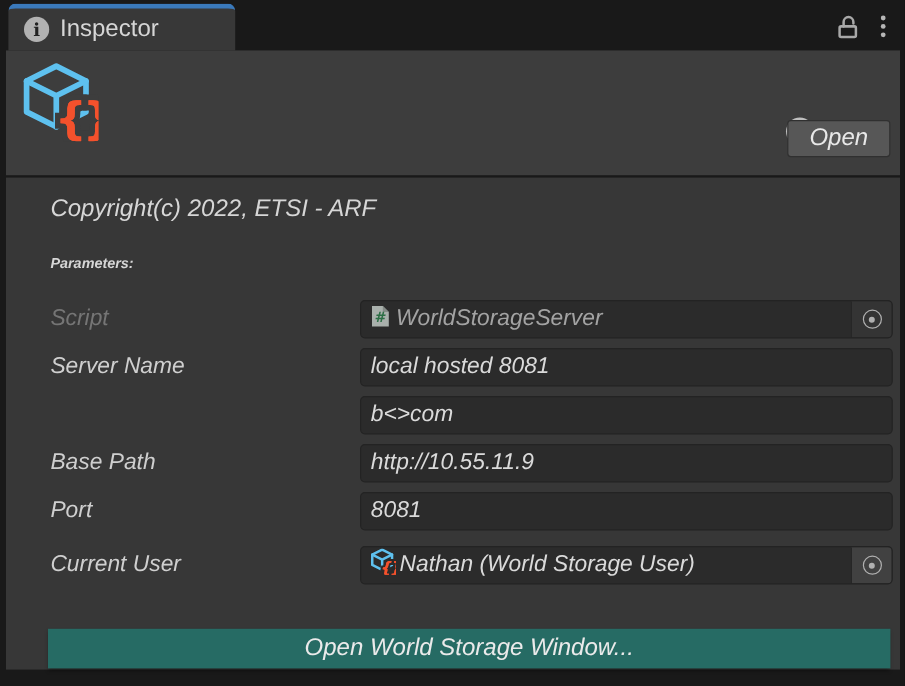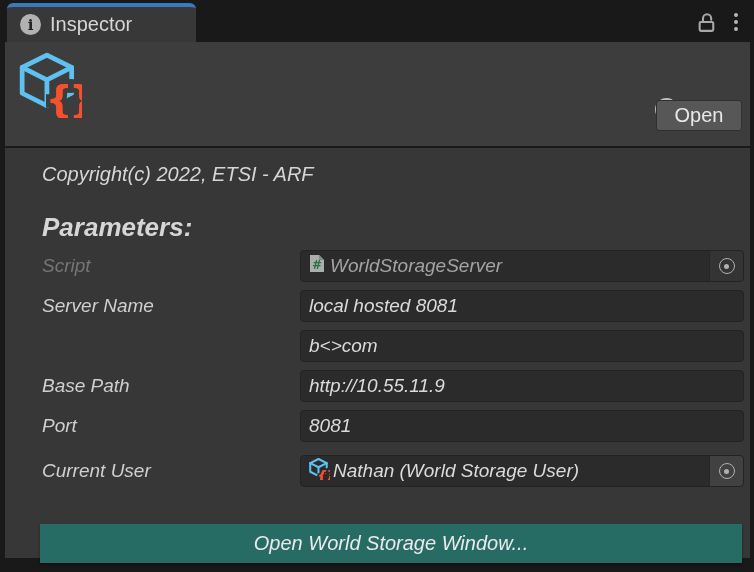--- a/index.html
+++ b/index.html
@@ -31,25 +31,26 @@
   .header-icons{position:absolute;right:12px;top:56px;display:flex;align-items:center;gap:14px;}
   .help-icon{
     width:23px;height:23px;border-radius:50%;background:#bfbfbf;color:#383838;
     display:flex;align-items:center;justify-content:center;font-weight:bold;font-size:16px;
   }
   .open-btn{
     position:absolute;right:8px;top:58px;width:86px;height:31px;background:#575757;
     border:1px solid #303030;border-radius:3px;color:#e8e8e8;font-size:20px;
     display:flex;align-items:center;justify-content:center;
     font-family:"Liberation Sans","DejaVu Sans",sans-serif;
+    font-style:italic;
   }
   
   .body{position:absolute;left:5px;top:148px;width:745px;height:410px;background:#373737;font-style:italic;}
   .copyright{position:absolute;left:37px;top:15px;font-size:20px;color:#d6d6d6;}
-  .params-heading{position:absolute;left:37px;top:64px;font-size:26px;font-weight:bold;color:#d6d6d6;}
+  .params-heading{position:absolute;left:37px;top:64px;font-size:12px;font-weight:bold;color:#d6d6d6;}
   .row{position:absolute;left:0;width:745px;height:32px;}
   .row .lbl{position:absolute;left:37px;top:0;line-height:32px;font-size:19px;color:#cfcfcf;white-space:nowrap;}
   .row .lbl.disabled{color:#757575;}
   .field{
     position:absolute;left:295px;top:0;width:444px;height:32px;background:#2b2b2b;
     border:1px solid #232323;border-radius:4px;display:flex;align-items:center;
     padding:0 8px;font-size:19px;color:#dadada;overflow:hidden;
   }
   .field.objfield{padding-right:40px;}
   .field .val{white-space:nowrap;}
@@ -61,21 +62,21 @@
   .picker-zone.light{background:#414141;}
   .picker-zone.dark{background:#343434;}
   .obj-picker{position:relative;width:16px;height:16px;border:1.5px solid #b0b0b0;border-radius:50%;}
   .obj-picker::after{
     content:"";position:absolute;left:50%;top:50%;width:5px;height:5px;margin:-2.5px 0 0 -2.5px;
     border-radius:50%;background:#b0b0b0;
   }
   .script-icon{margin-right:5px;flex:0 0 auto;}
   .mini-cube{margin-right:3px;flex:0 0 auto;}
   .action-btn{
-    position:absolute;left:35px;top:376px;width:702px;height:39px;background:#266b64;
+    position:absolute;left:35px;top:376px;width:702px;height:33px;background:#266b64;
     border:none;border-radius:0;color:#eaeaea;font-size:20px;
     display:flex;align-items:center;justify-content:center;
     box-shadow:0 2px 3px rgba(0,0,0,.35);
     font-family:"Liberation Sans","DejaVu Sans",sans-serif;
   }
 </style>
 </head>
 <body>
 
 <div class="window">

